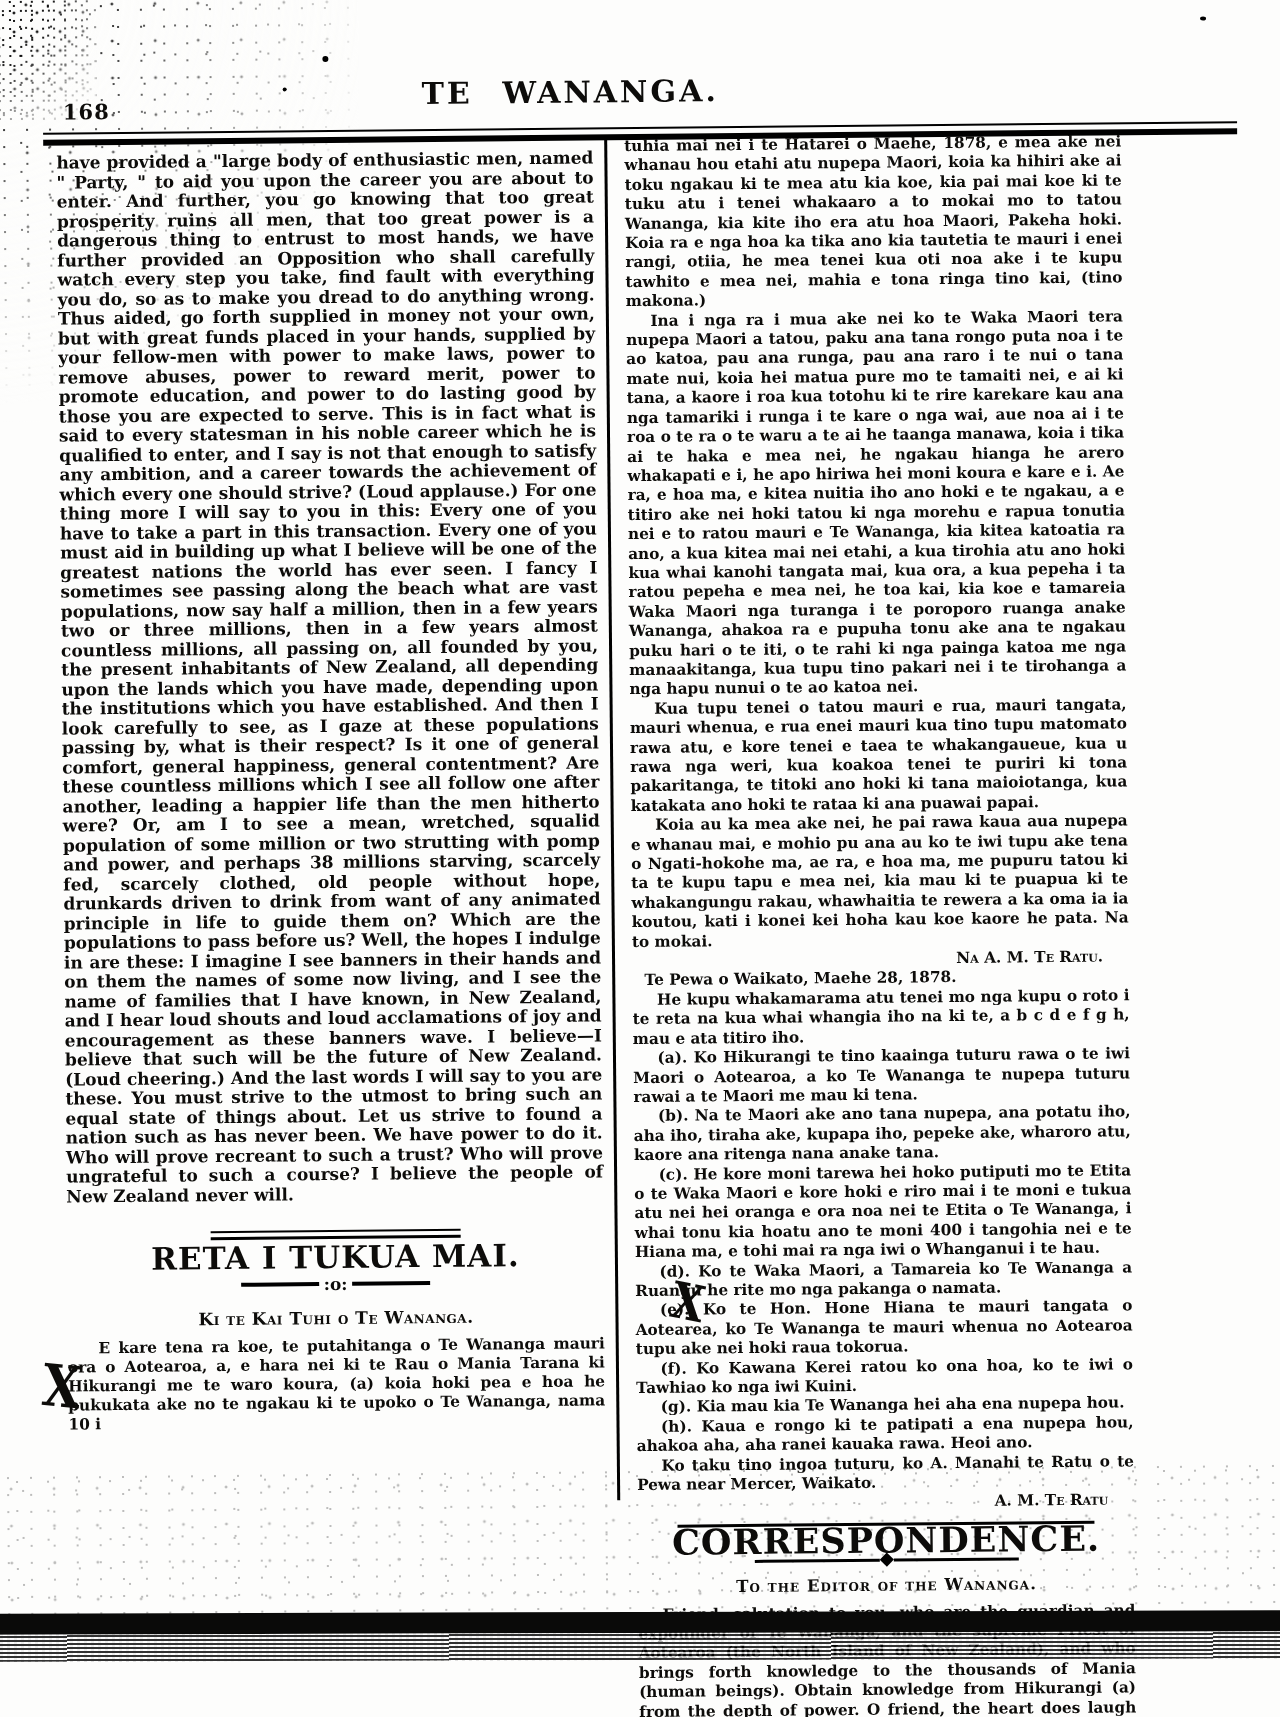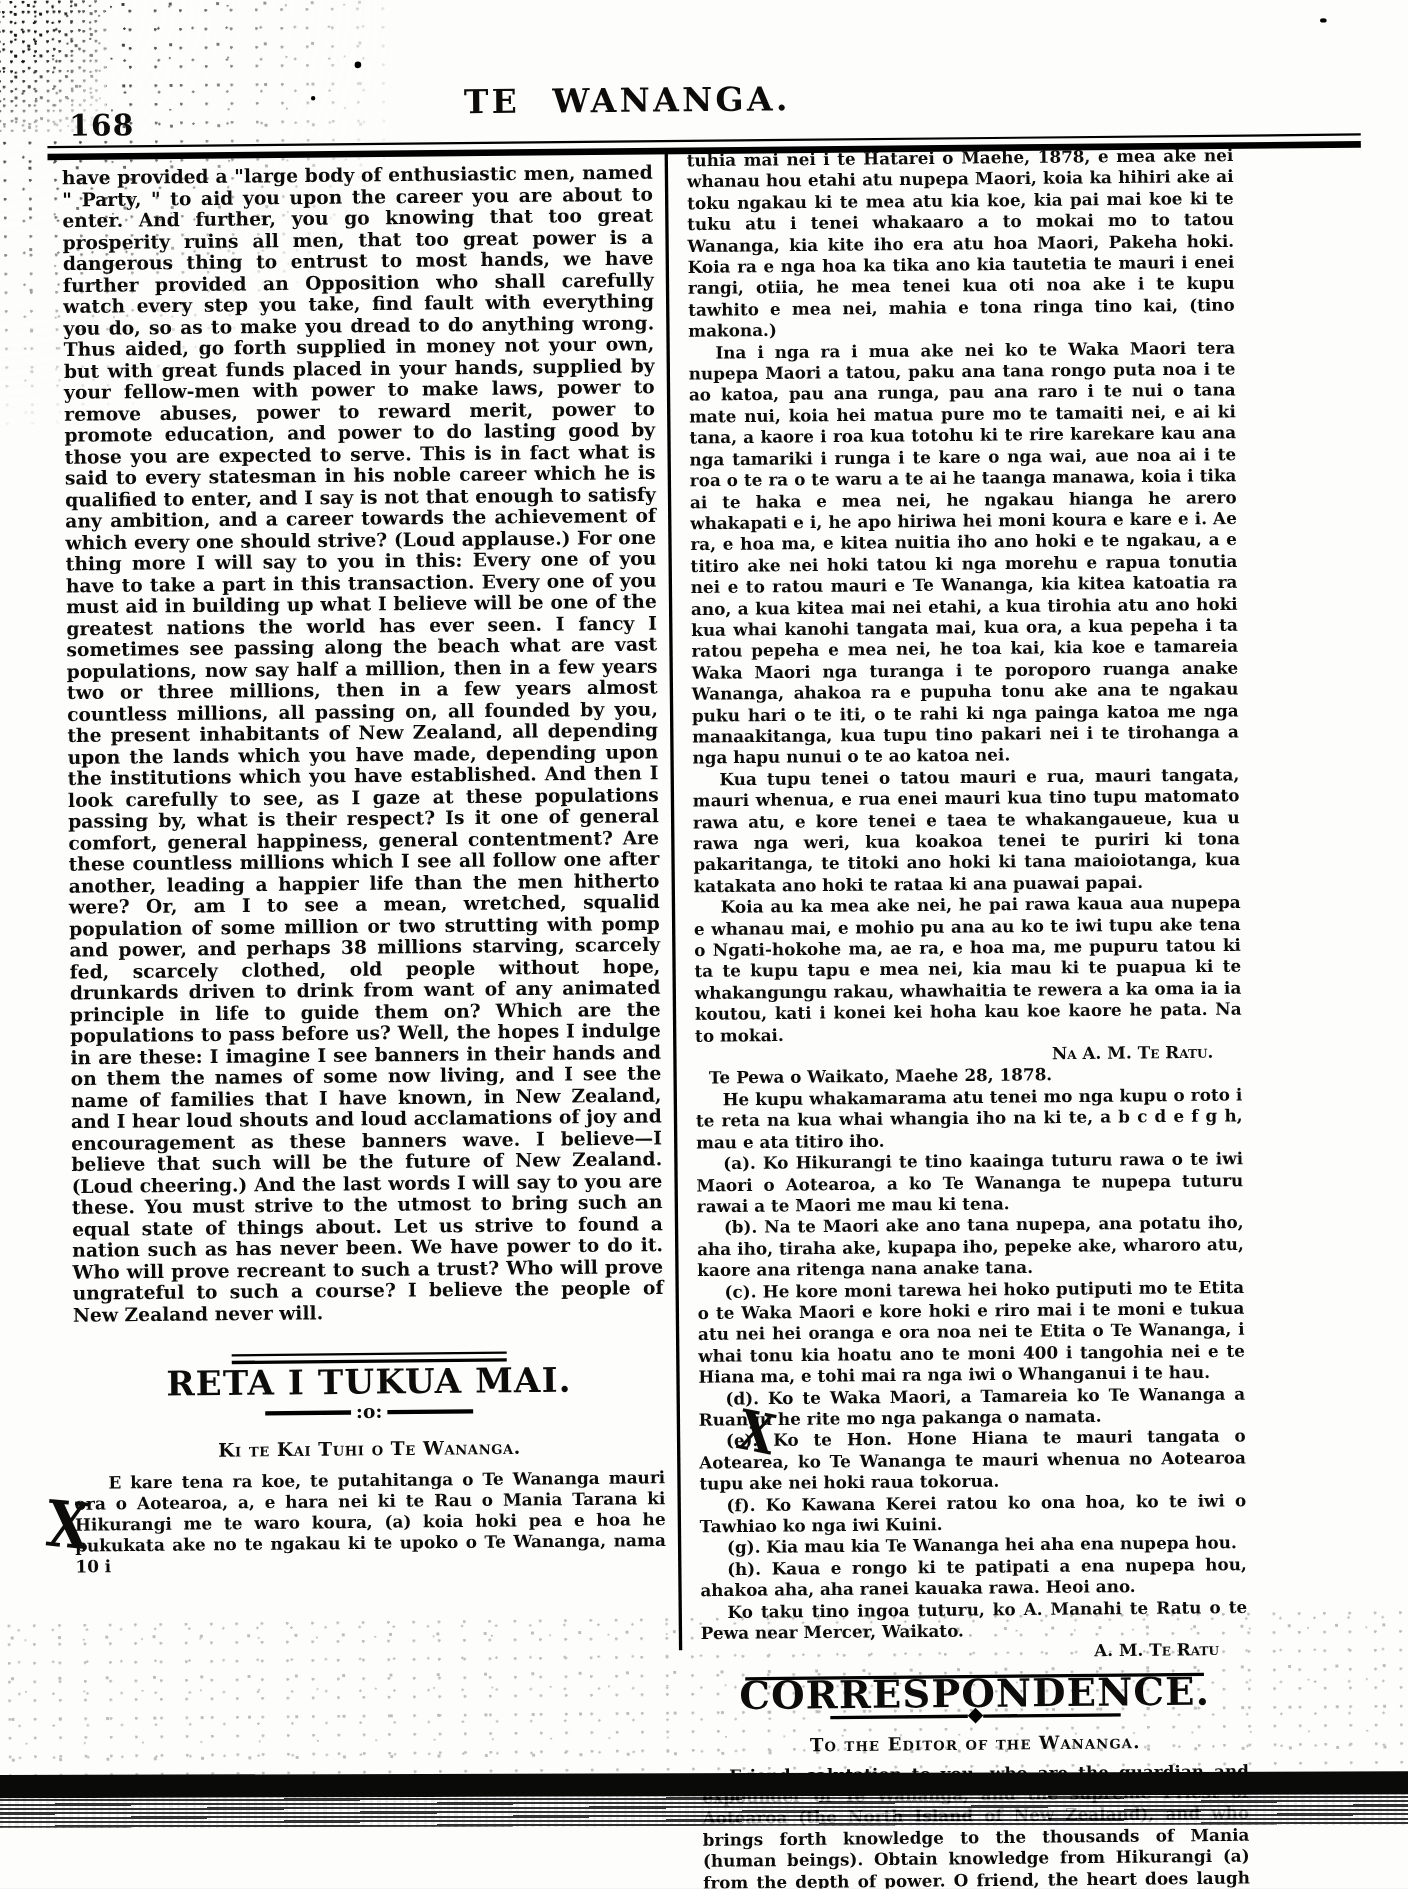--- a/index.html
+++ b/index.html
@@ -3,21 +3,21 @@
 <meta charset="utf-8">
 <style>
   html,body{margin:0;padding:0;background:#e8e8e4;}
   #page{
     position:relative;width:1280px;height:1717px;margin:0 auto;
     background:#fdfdfc;overflow:hidden;
     font-family:"DejaVu Serif","Liberation Serif",serif;color:#0d0c0a;
   }
   #sheet{position:absolute;inset:0;transform:rotate(-0.55deg);transform-origin:640px 850px;}
 
-  .pageno{position:absolute;left:70px;top:94px;font-size:27px;font-weight:bold;letter-spacing:1px;}
+  .pageno{position:absolute;left:70px;top:94px;font-size:21px;font-weight:bold;letter-spacing:1px;}
   .masthead{position:absolute;left:0;top:74px;width:1155px;text-align:center;
     font-size:30px;font-weight:bold;letter-spacing:3px;word-spacing:16px;}
   .head-rule{position:absolute;left:50px;right:36px;top:127px;height:5px;
     border-top:2.5px solid #000;border-bottom:6px solid #000;}
 
   .colrule{position:absolute;left:611px;top:136px;width:2.5px;height:1364px;background:#000;}
 
   .col{position:absolute;text-align:justify;font-weight:bold;}
   #leftcol{left:63px;top:148px;width:537px;font-size:17px;line-height:19.5px;}
   #rightcol{left:631px;top:137px;width:497px;font-size:15.3px;line-height:19.4px;}

